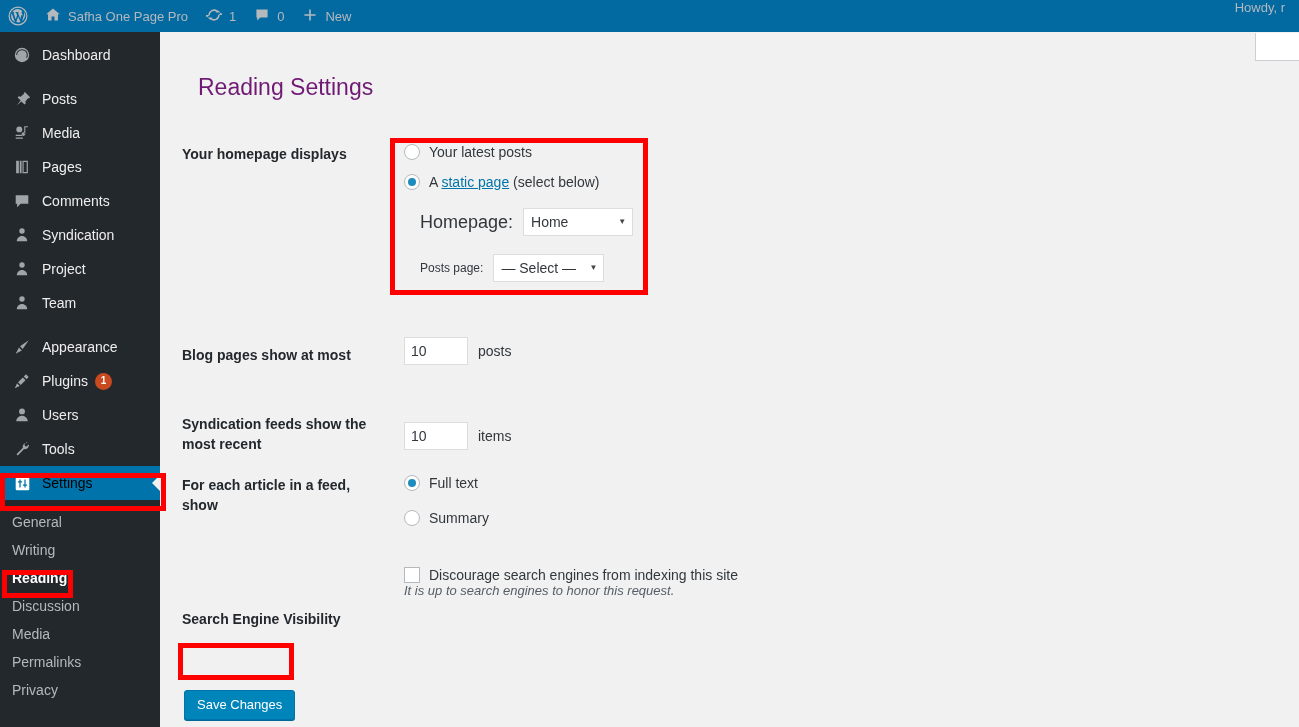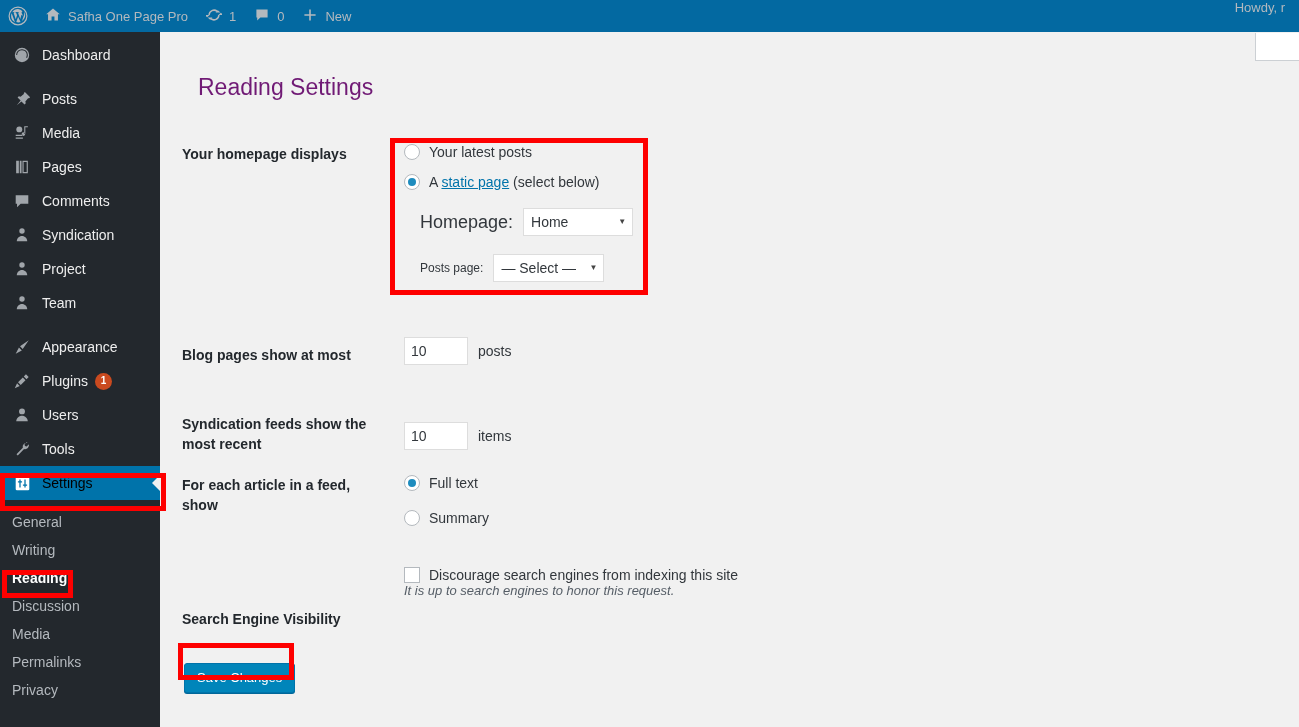--- a/index.html
+++ b/index.html
@@ -440,21 +440,21 @@
       <div class="td" style="top:0px;">
         <label class="radio-line">
           <span class="cb"></span>
           <span>Discourage search engines from indexing this site</span>
         </label>
         <div class="desc" style="">It is up to search engines to honor this request.</div>
       </div>
     </div>
 
     <div class="row" style="height:50px;">
-      <button class="btn-primary" style="position:absolute; top:1px; left:2px;">Save Changes</button>
+      <button class="btn-primary" style="position:absolute; top:28px; left:2px;">Save Changes</button>
     </div>
 
   </div>
 
   <div class="hl" style="left:230px; top:106px; width:258px; height:157px;"></div>
   <div class="hl" style="left:18px; top:611px; width:116px; height:37px;"></div>
 </div>
 
 <div class="hl" style="left:0px; top:473px; width:166px; height:38px;"></div>
 <div class="hl" style="left:2px; top:570px; width:71px; height:28px;"></div>

